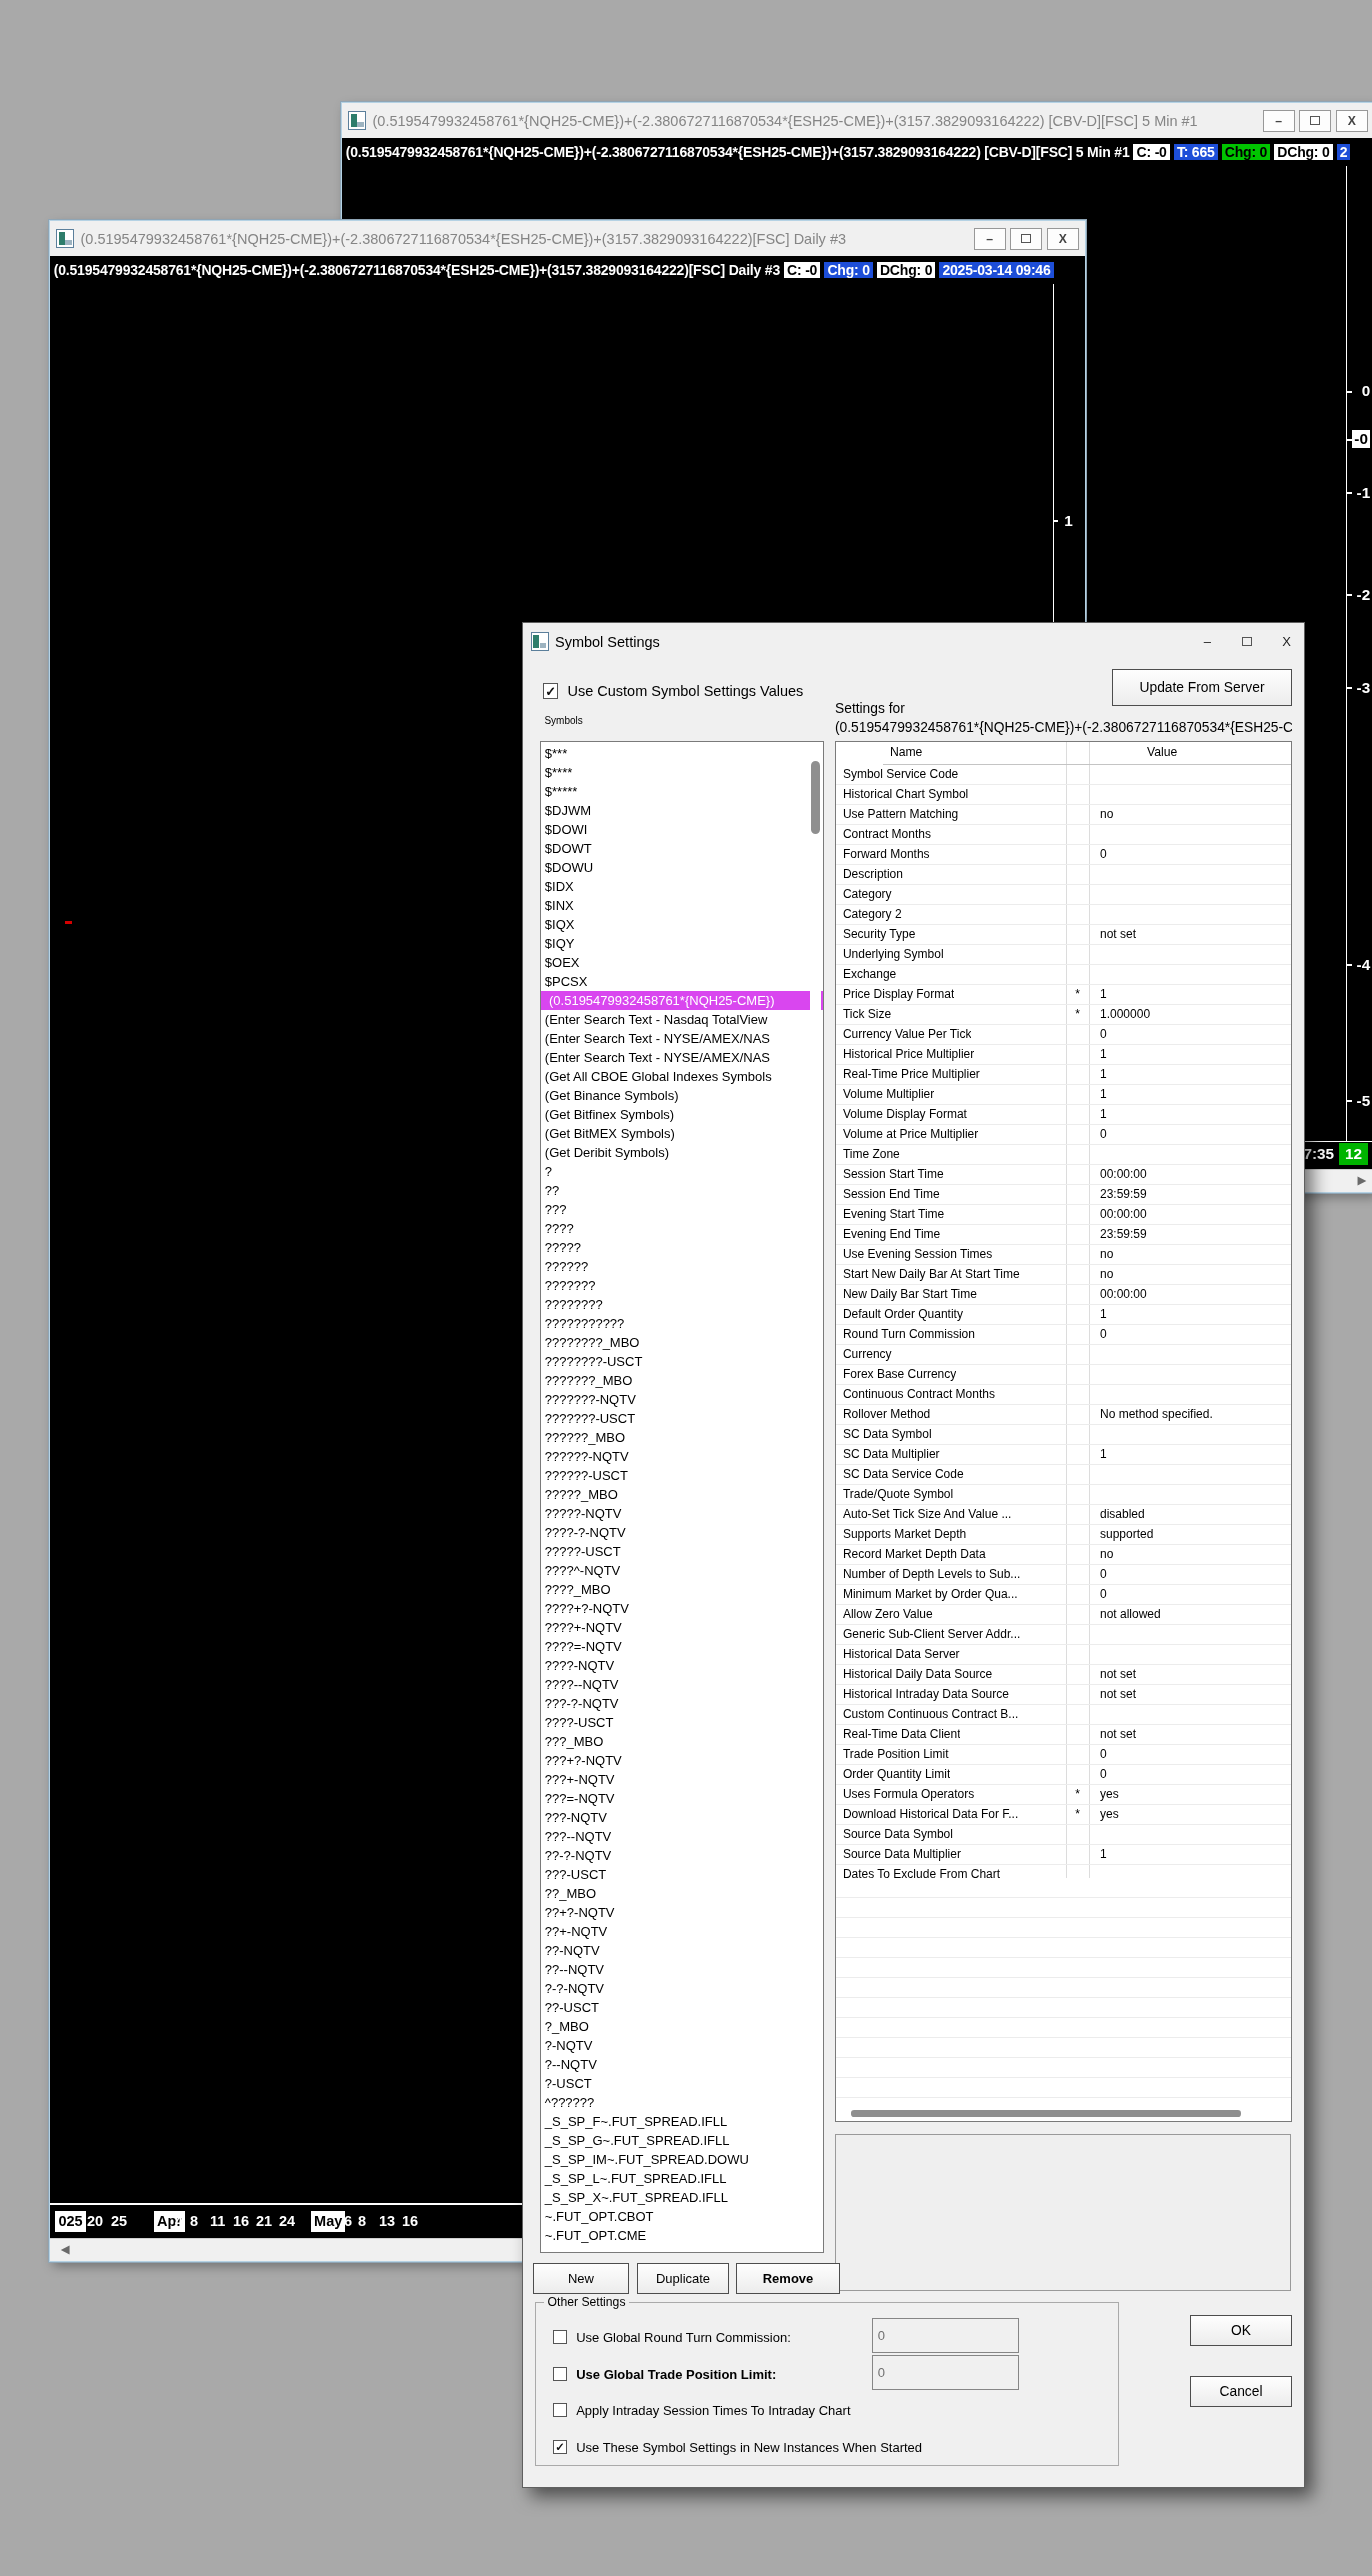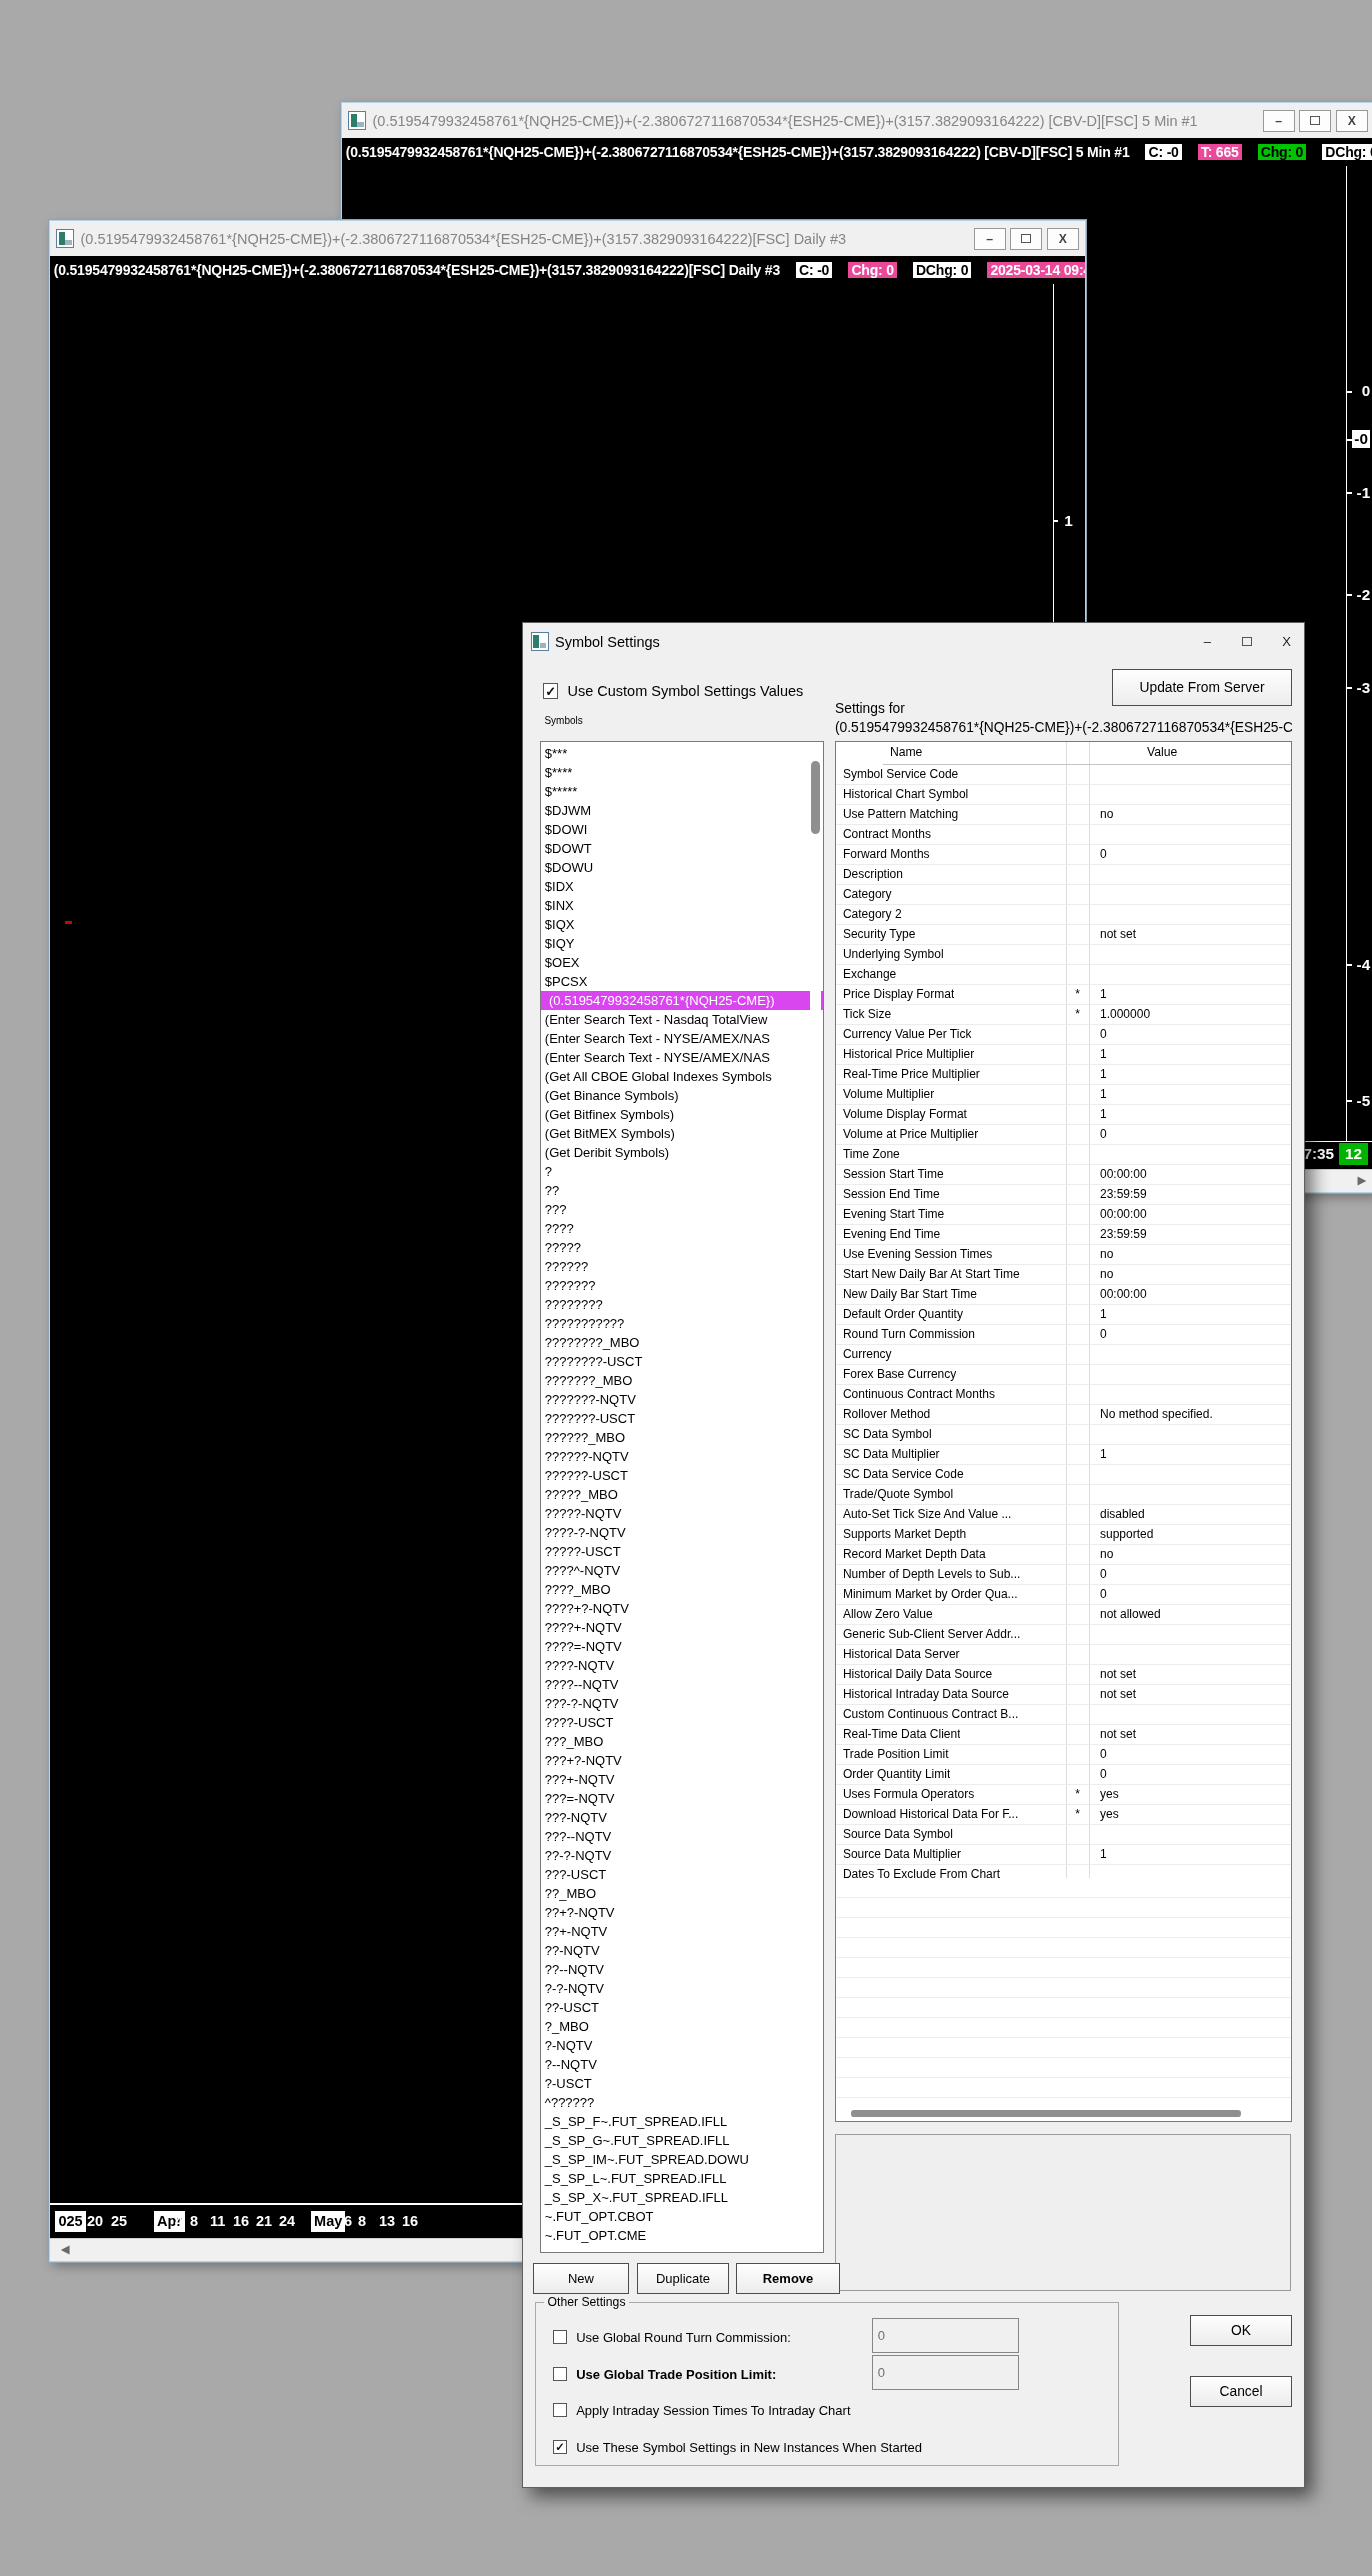--- a/index.html
+++ b/index.html
@@ -11,24 +11,24 @@
   .window { position:absolute; background:#f0f0f0; border:1.5px solid #b5d2e4; outline:0.8px solid #8fa5b5; box-shadow:3.8px 4.6px 10.7px rgba(0,0,0,0.35); }
   .titlebar { position:absolute; left:0; right:0; top:0; height:35px; background:#f0f0f0; display:flex; align-items:center; gap:6.1px; padding:0 6.1px; font-size:14.5px; color:#858585; white-space:nowrap; overflow:hidden; }
   .title-text { flex:1 1 auto; overflow:hidden; }
   .app-icon { width:18.3px; height:18.3px; background:#ffffff; border:0.8px solid #5b7f9b; position:relative; flex:0 0 auto; }
   .app-icon .bar { position:absolute; left:1.5px; top:1.5px; bottom:1.5px; width:6.1px; background:#2e7d6b; }
   .app-icon .base { position:absolute; right:1.5px; bottom:1.5px; width:6.9px; height:5.4px; background:#9db3c0; }
   .win-controls { display:flex; gap:4.6px; margin-left:auto; flex:0 0 auto; }
   .ctl { width:32px; height:22px; border:0.8px solid #989898; background:#fdfdfd; color:#444; display:flex; align-items:center; justify-content:center; font-size:12.2px; font-weight:bold; }
   .glyph-box { width:10px; height:8.4px; border:1.5px solid #555; display:inline-block; }
   .infobar { position:absolute; left:0; right:0; top:35px; height:27.5px; background:#000; color:#fff; display:flex; align-items:center; font-weight:700; font-size:14px; letter-spacing:-0.2px; white-space:nowrap; overflow:hidden; padding-left:3.8px; }
-  .badge { padding:0 3.1px; margin-left:16px; }
+  .badge { padding:0 3.1px; margin-left:4px; }
   .badge.white { background:#fff; color:#000; }
   .badge.green { background:#00c400; color:#000; }
-  .badge.black { background:#ec4899; color:#fff; }
+  .badge.black { background:#1d4ed8; color:#fff; }
   .chart { position:absolute; left:0; right:0; background:#000; border-bottom:0.8px solid #fff; overflow:hidden; }
   .vline { position:absolute; top:0; bottom:0; width:0.8px; background:#fff; }
   .plabel { position:absolute; color:#fff; font-weight:700; font-size:15.3px; line-height:18.3px; }
   .plabel.hl { background:#fff; color:#000; padding:0 2.3px; }
   .ptick { position:absolute; width:5.4px; height:1.5px; background:#fff; }
   .timescale { position:absolute; left:0; right:0; background:#000; color:#fff; }
   .scrollstrip { position:absolute; left:0; right:0; bottom:0; height:23px; background:#f0f0f0; border-top:0.8px solid #cfcfcf; color:#6a6a6a; font-size:11.5px; }
   .scroll-arrow { position:absolute; top:3.1px; }
 
   

